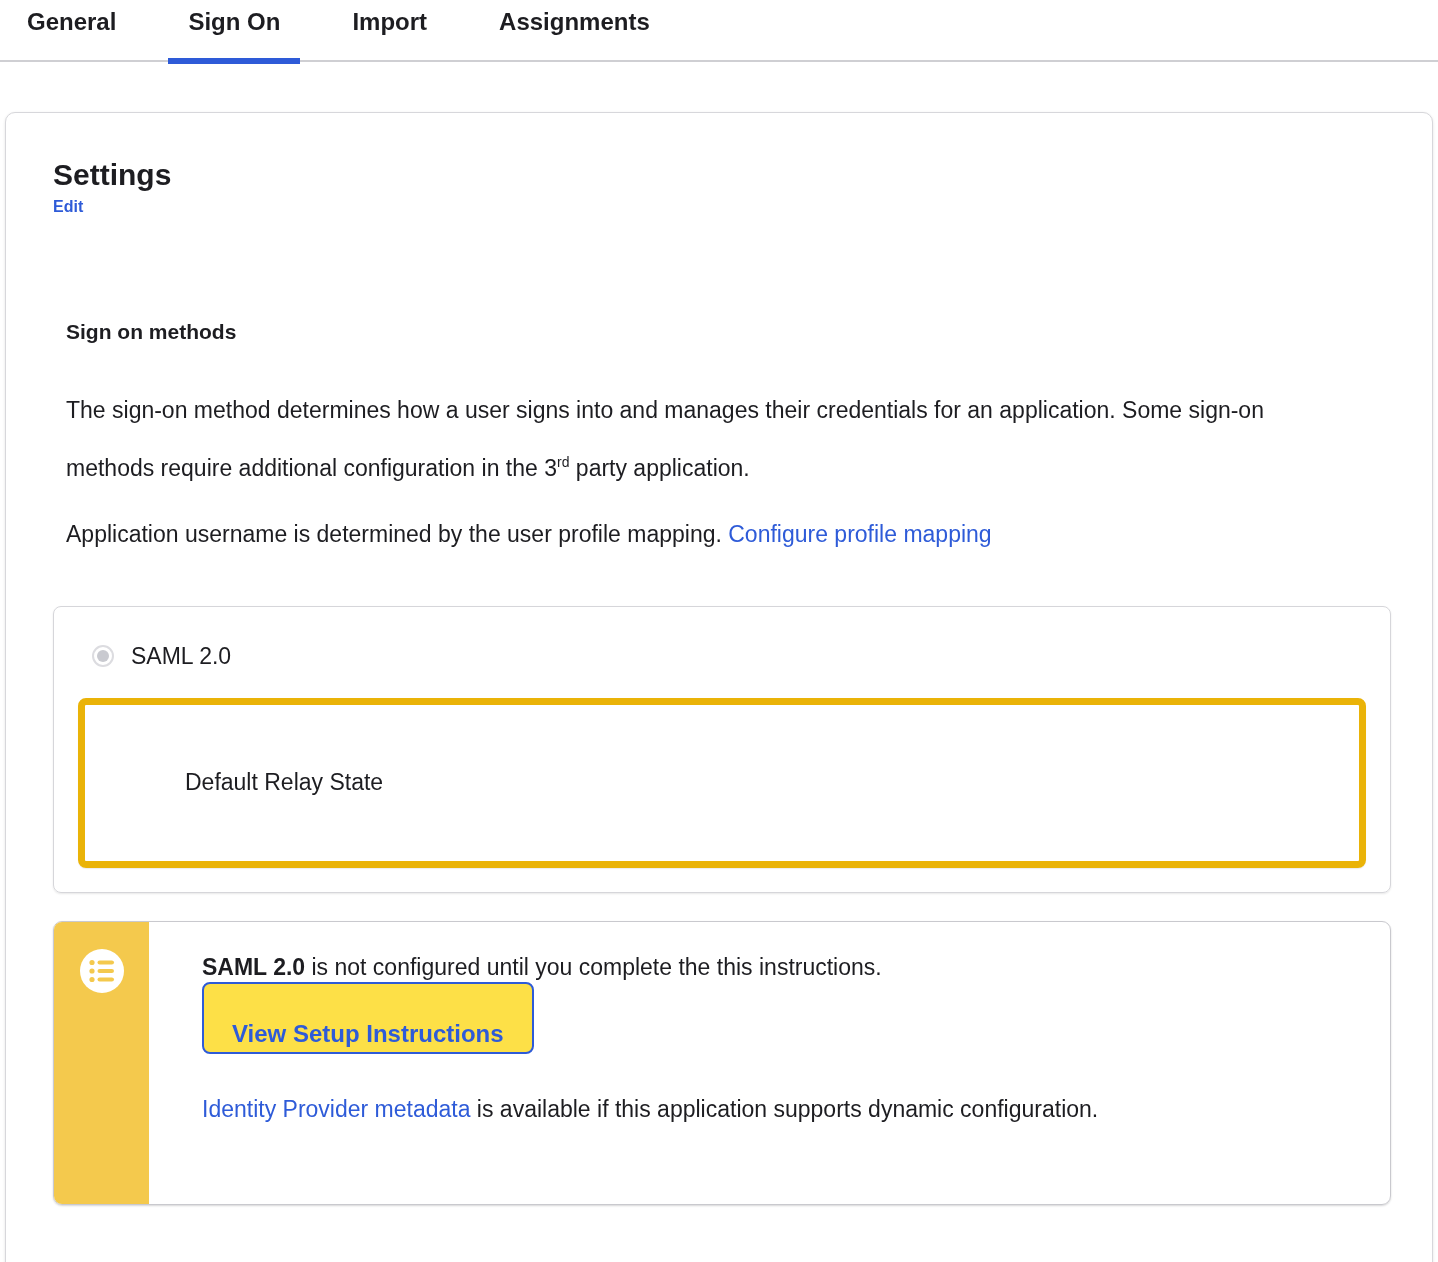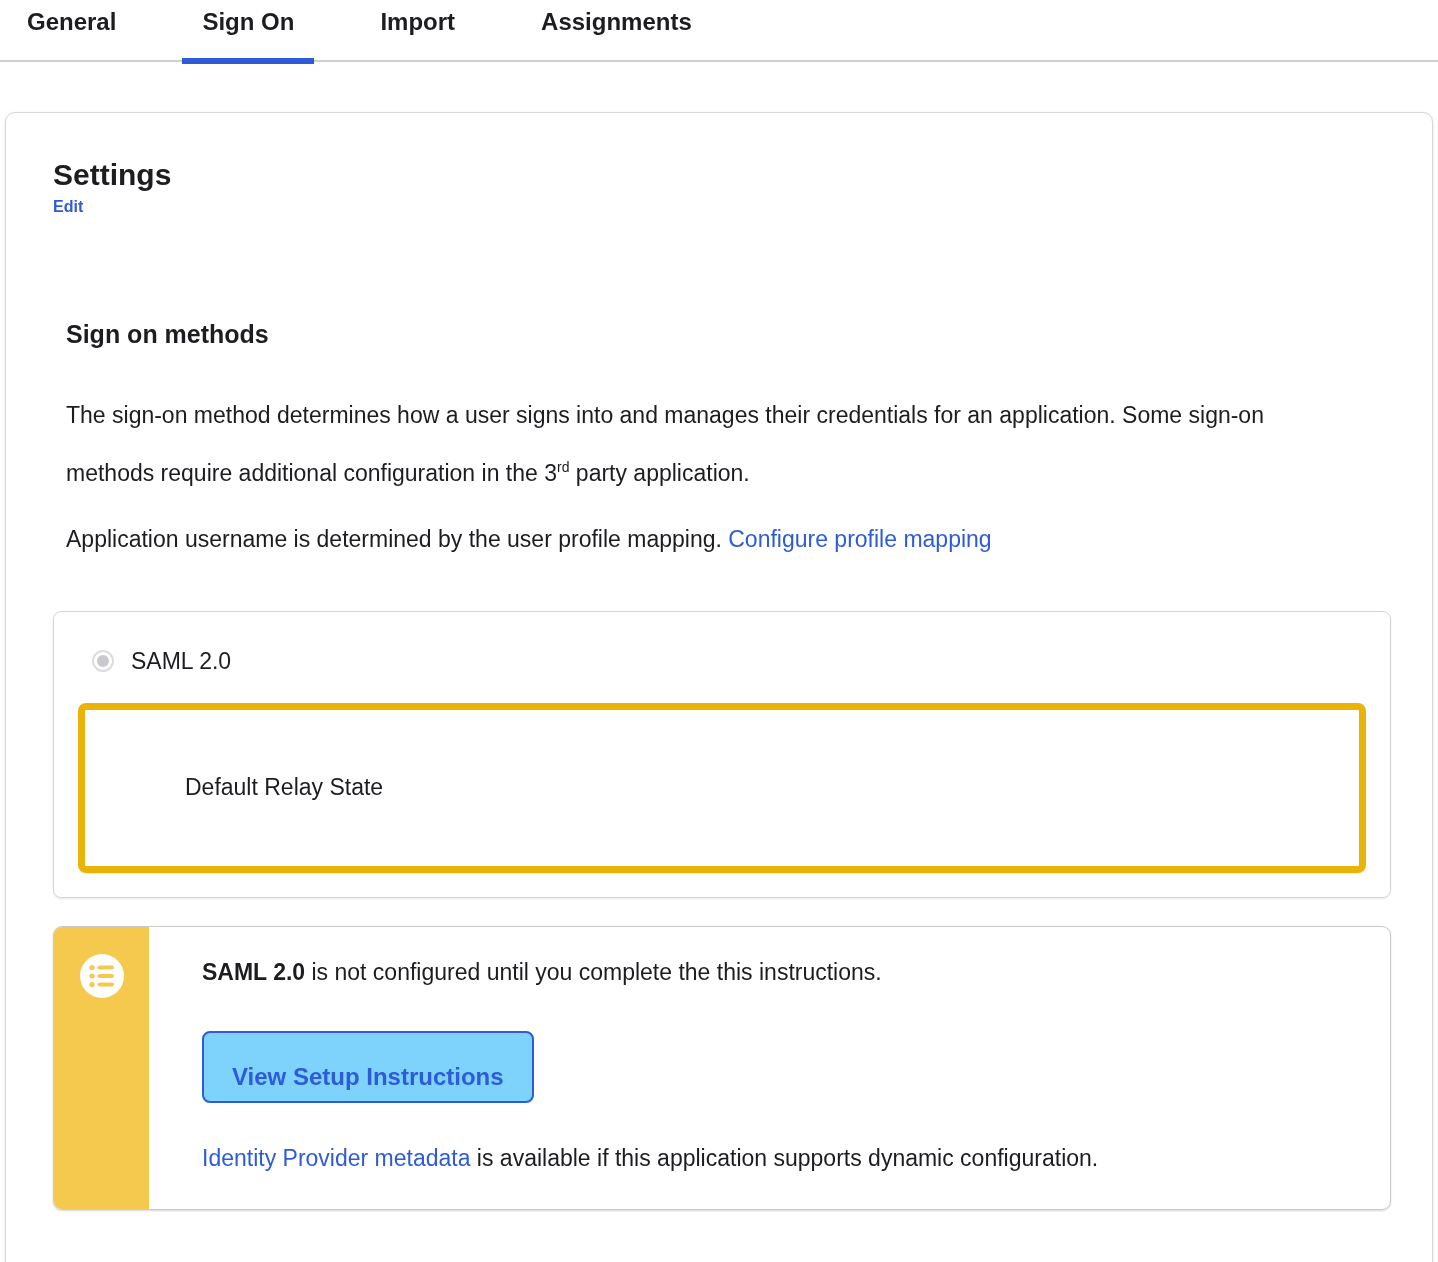--- a/index.html
+++ b/index.html
@@ -4,21 +4,21 @@
 <style>
   * { box-sizing: border-box; margin: 0; padding: 0; }
   html, body {
     width: 1438px; height: 1262px; overflow: hidden;
     background: #ffffff; color: #1d1d21;
     font-family: "Liberation Sans", "DejaVu Sans", sans-serif;
   }
 
   
   .tabbar {
-    display: flex; gap: 46px; align-items: flex-start;
+    display: flex; gap: 32px; align-items: flex-start;
     height: 62px; padding-left: 7px;
     border-bottom: 2px solid #cfcfd3;
   }
   .tab {
     position: relative; height: 62px; padding: 8px 20px 0;
     font-size: 24px; font-weight: bold; color: #1d1d21;
     cursor: pointer; white-space: nowrap;
   }
   .tab.active::after {
     content: ""; position: absolute; left: 0; right: 0; bottom: -2px;
@@ -36,21 +36,21 @@
     height: 1200px;
   }
   .card-header { display: flex; justify-content: space-between; align-items: flex-start; flex-direction: column; }
   .card-title { font-size: 30px; font-weight: bold; }
   .edit-link {
     font-size: 16px; font-weight: bold; color: #2e5bd8;
     text-decoration: none; cursor: pointer; margin-top: 6px;
   }
 
   .section { margin-left: 13px; }
-  .section-heading { font-size: 25px; font-weight: bold; margin-top: 104px; }
+  .section-heading { font-size: 21px; font-weight: bold; margin-top: 104px; }
   .desc { font-size: 23px; line-height: 52px; margin-top: 40px; max-width: 1240px; }
   .desc sup { font-size: 14px; }
   .username-line { font-size: 23px; line-height: 52px; margin-top: 14px; }
   .text-link { color: #2e5bd8; text-decoration: none; cursor: pointer; }
 
   
   .saml-box {
     margin-top: 46px;
     border: 1px solid #d6d6da; border-radius: 8px;
     box-shadow: 0 1px 2px rgba(29,29,33,.10);
@@ -87,24 +87,24 @@
   .callout-strip {
     width: 95px; flex-shrink: 0;
     background: #f4c94d;
     display: flex; justify-content: center; align-items: flex-start;
     padding-top: 27px;
   }
   .callout-body { padding: 30px 40px 36px 53px; }
   .callout-message { font-size: 23px; line-height: 30px; }
   .callout-message b { font-weight: bold; }
   .setup-button {
-    display: inline-block; margin-top: 44px;
-    height: 72px; line-height: 68px; padding: 10px 28px;
+    display: inline-block; 
+    height: 72px; line-height: 68px; padding: 16px 28px;
     font-family: inherit; font-size: 24px; font-weight: bold; color: #2e5bd8;
-    background: #7dd3fc; border: 2px solid #2e5bd8; border-radius: 8px;
+    background: #fde047; border: 2px solid #2e5bd8; border-radius: 8px;
     cursor: pointer;
   }
   .metadata-line { margin-top: 42px; font-size: 23px; }
 </style>
 </head>
 <body>
 
 <nav class="tabbar">
   <div class="tab">General</div>
   <div class="tab active">Sign On</div>

